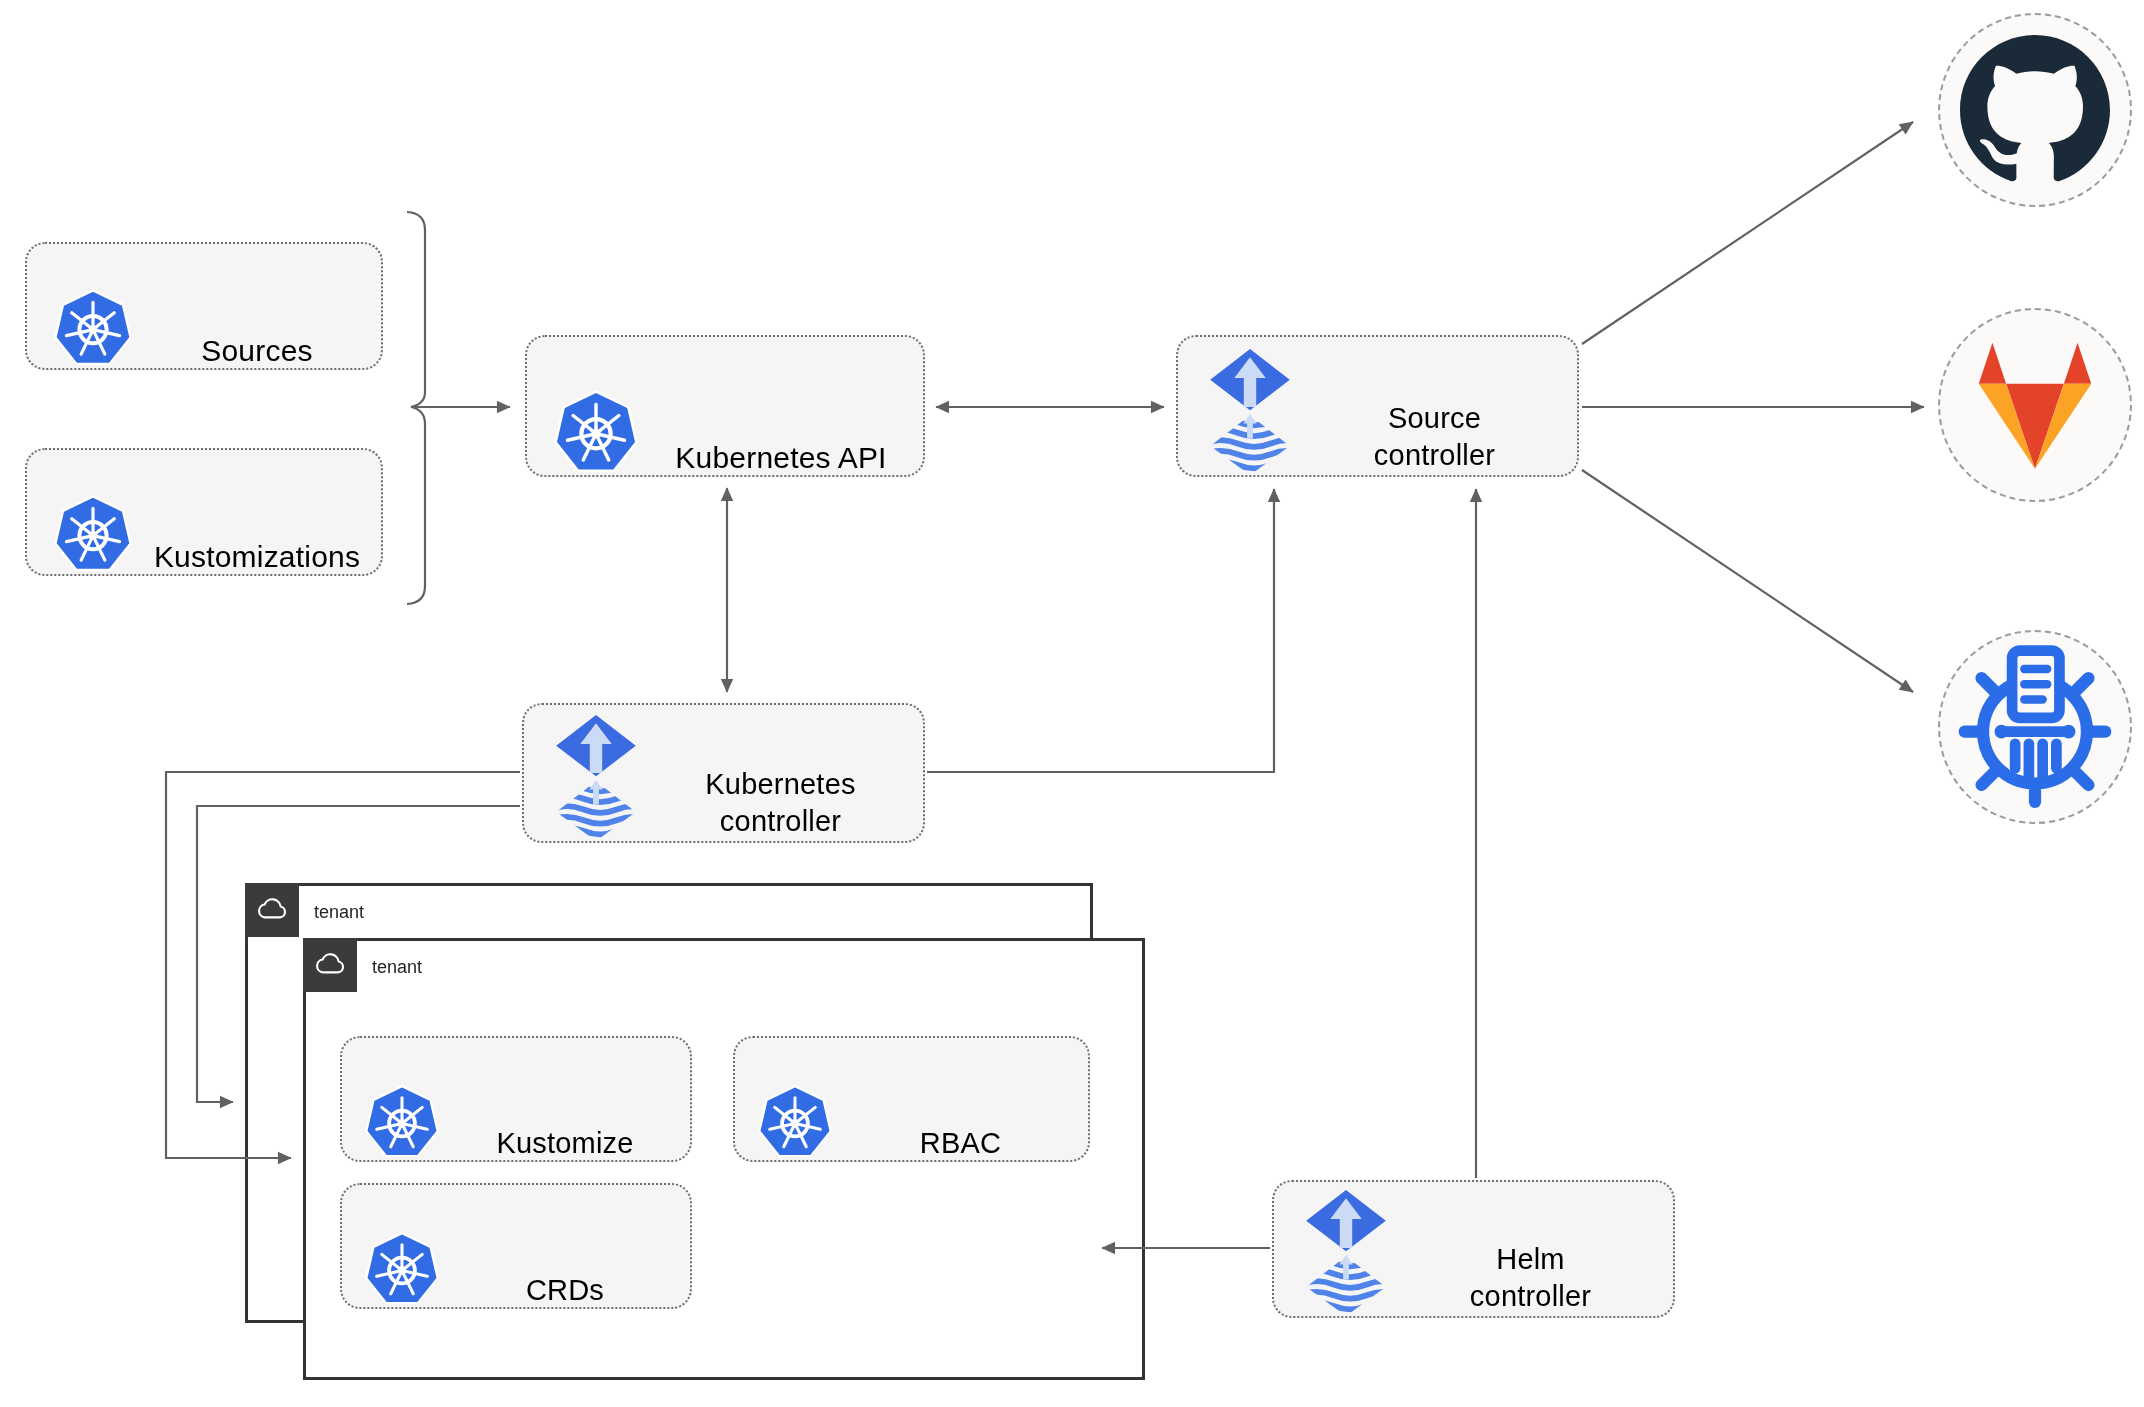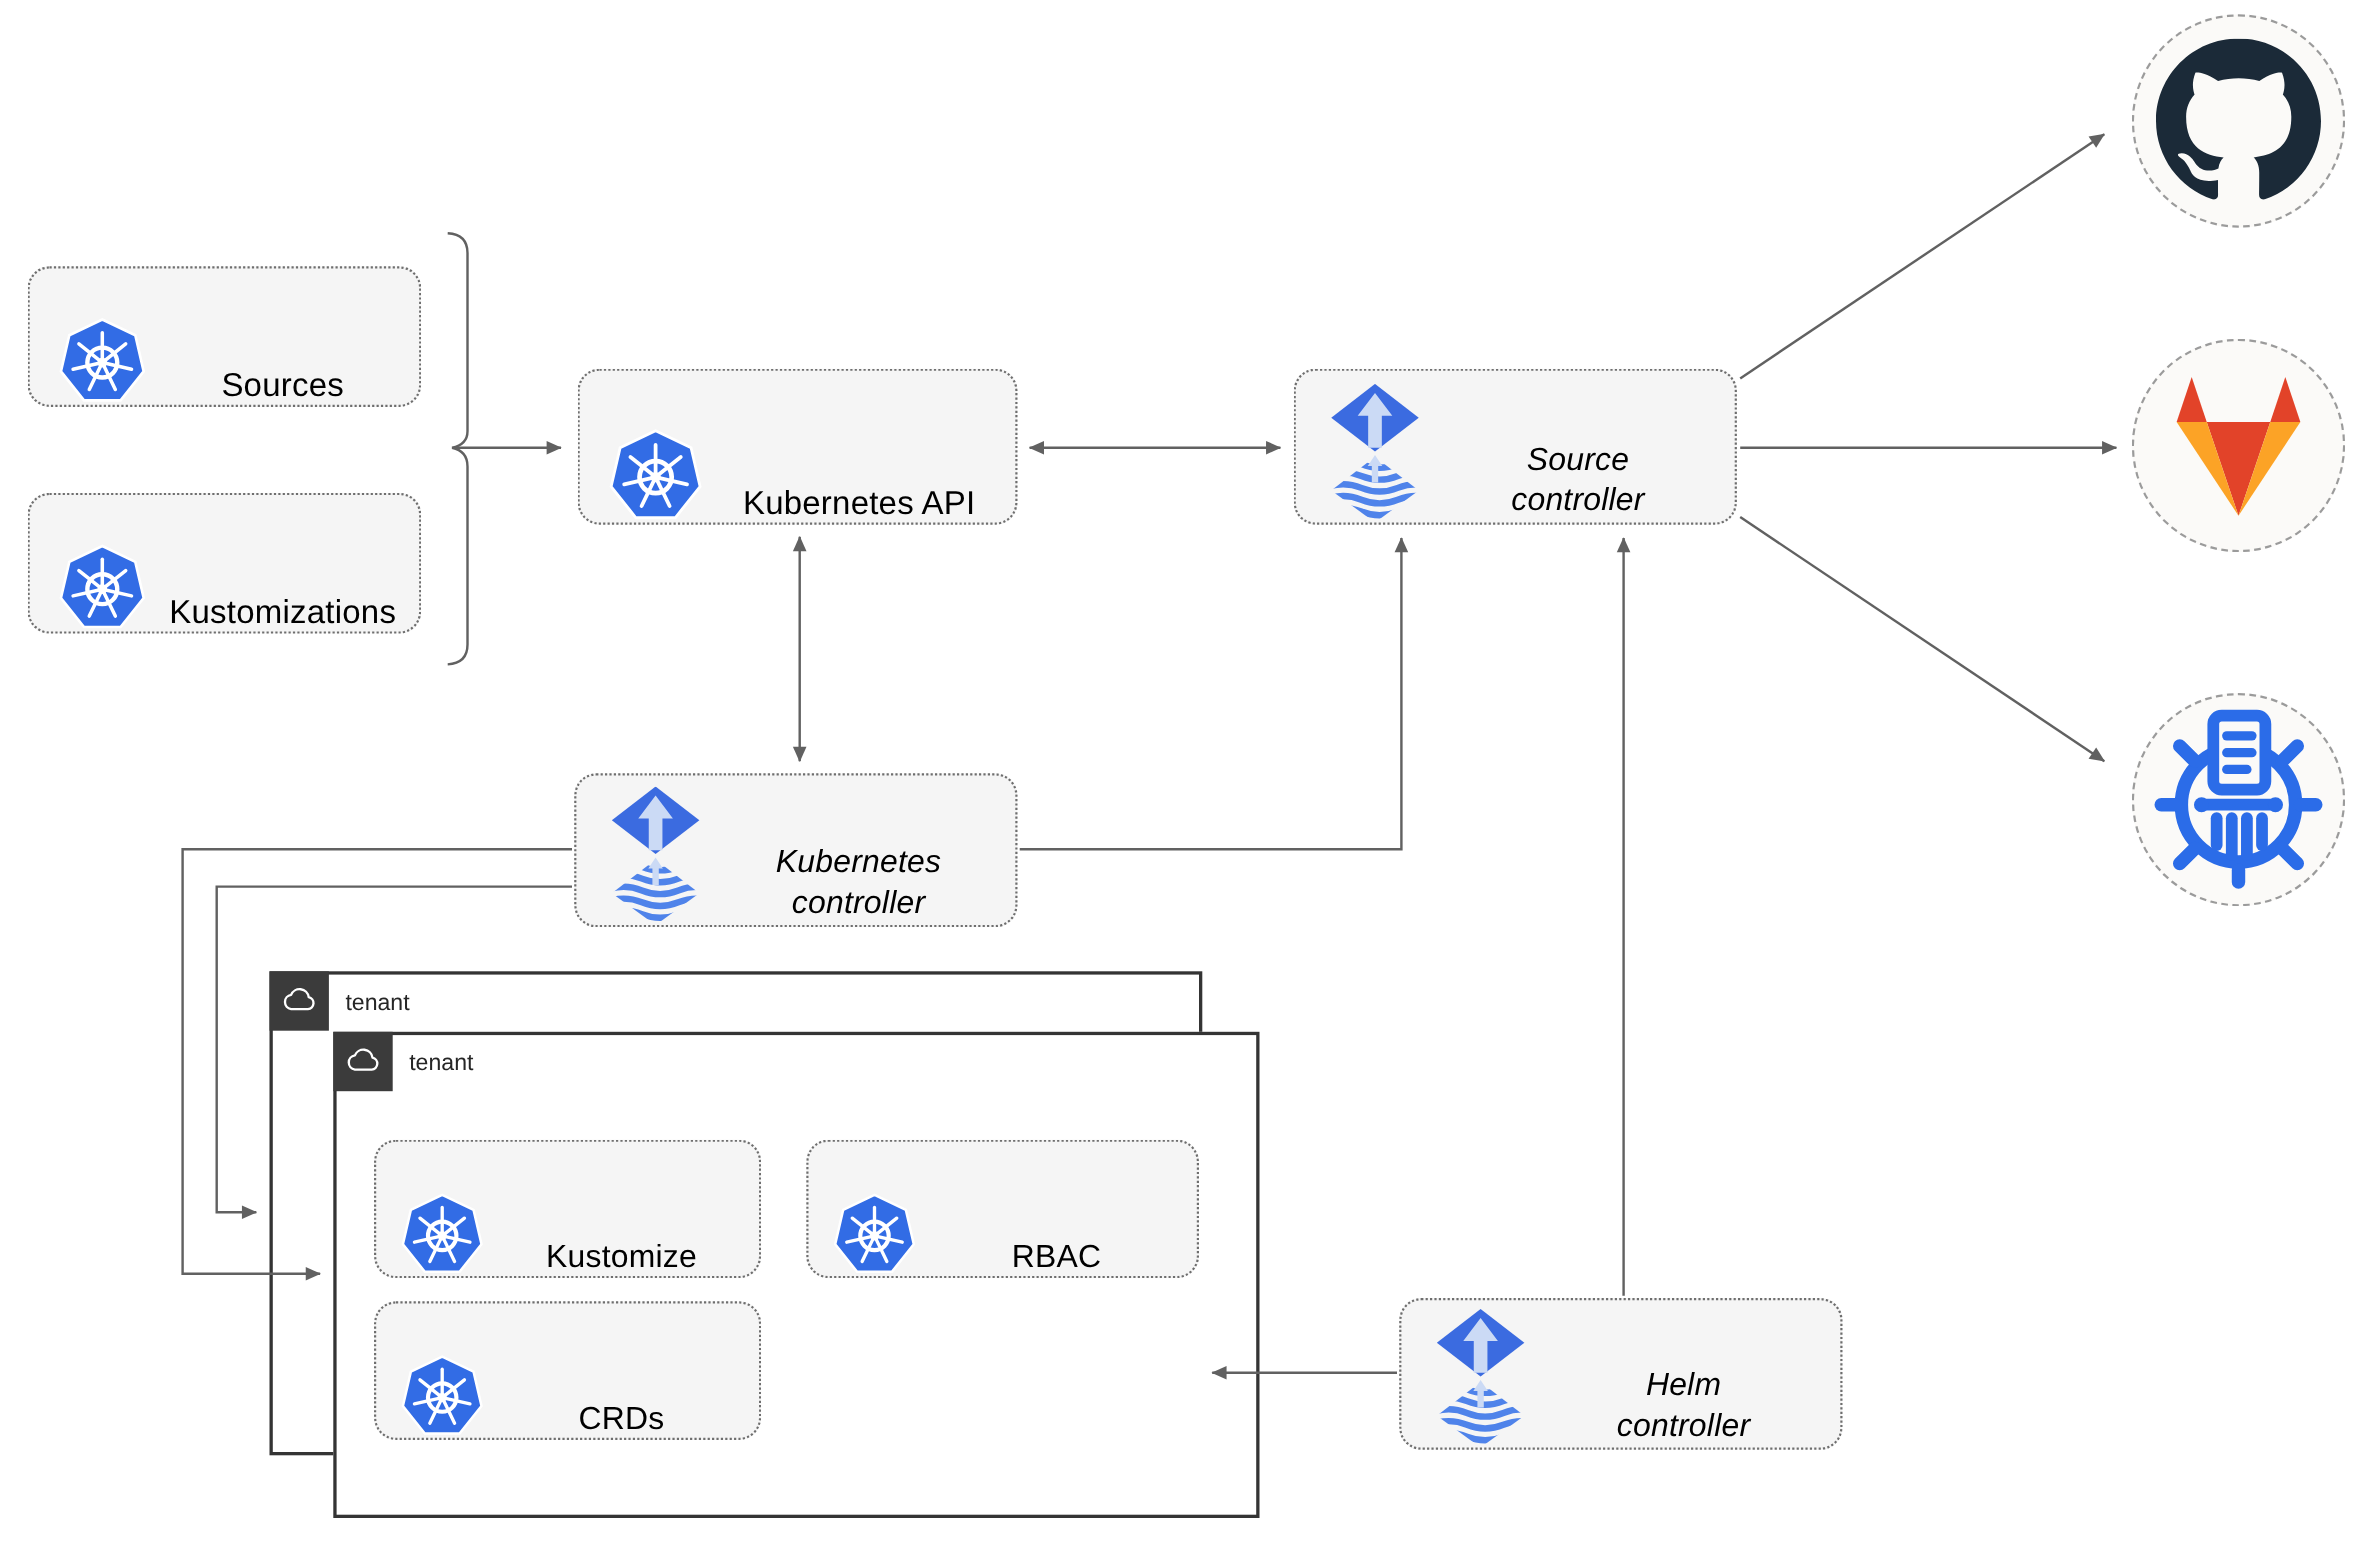--- a/index.html
+++ b/index.html
@@ -13,36 +13,36 @@
     background:var(--c-node-fill,#f5f5f5);
     border:2px dotted var(--c-node-border,#6e6e6e);
     border-radius:20px;z-index:3;
   }
   .node .nicon{flex:0 0 auto;}
   .nicon.k8s{width:80px;height:80px;margin-left:26px;}
   .nicon.flux{width:84px;height:126px;margin-left:30px;}
   .nicon.helm{width:88px;height:88px;margin-left:22px;}
   .nlabel{flex:1;text-align:center;font-size:30px;letter-spacing:.2px;padding:0 14px;}
   .nlabel.two{line-height:1.3;font-size:29px;}
-  .nlabel.two span{display:block;font-style:italic;}
+  .nlabel.two span{display:block;}
   .inner .nlabel{font-size:29px;}
   
   .tenant{
     position:absolute;box-sizing:border-box;background:#fff;
     border:3px solid var(--c-tenant-border,#343434);
   }
   .tenant-back{z-index:1;}
   .tenant-front{z-index:2;}
   .thead{
     position:absolute;left:-3px;top:-3px;width:54px;height:54px;
     background:var(--c-tenant-header,#3b3b3b);
     display:flex;align-items:center;justify-content:center;
   }
   .thead svg{width:34px;height:34px;}
-  .tlabel{position:absolute;left:66px;top:0;height:52px;display:flex;align-items:center;font-size:21px;color:#262626;}
+  .tlabel{position:absolute;left:66px;top:0;height:52px;display:flex;align-items:center;font-size:18px;color:#262626;}
   
   .endpoint{
     position:absolute;width:194px;height:194px;box-sizing:border-box;border-radius:50%;
     background:var(--c-circle-fill,#fbfaf8);
     border:2px dashed var(--c-circle-border,#9b9b9b);
     display:flex;align-items:center;justify-content:center;z-index:3;
   }
   
   .connectors{position:absolute;left:0;top:0;z-index:6;pointer-events:none;}
   .connectors path.edge{stroke:var(--c-arrow,#616161);stroke-width:2.2;fill:none;}

